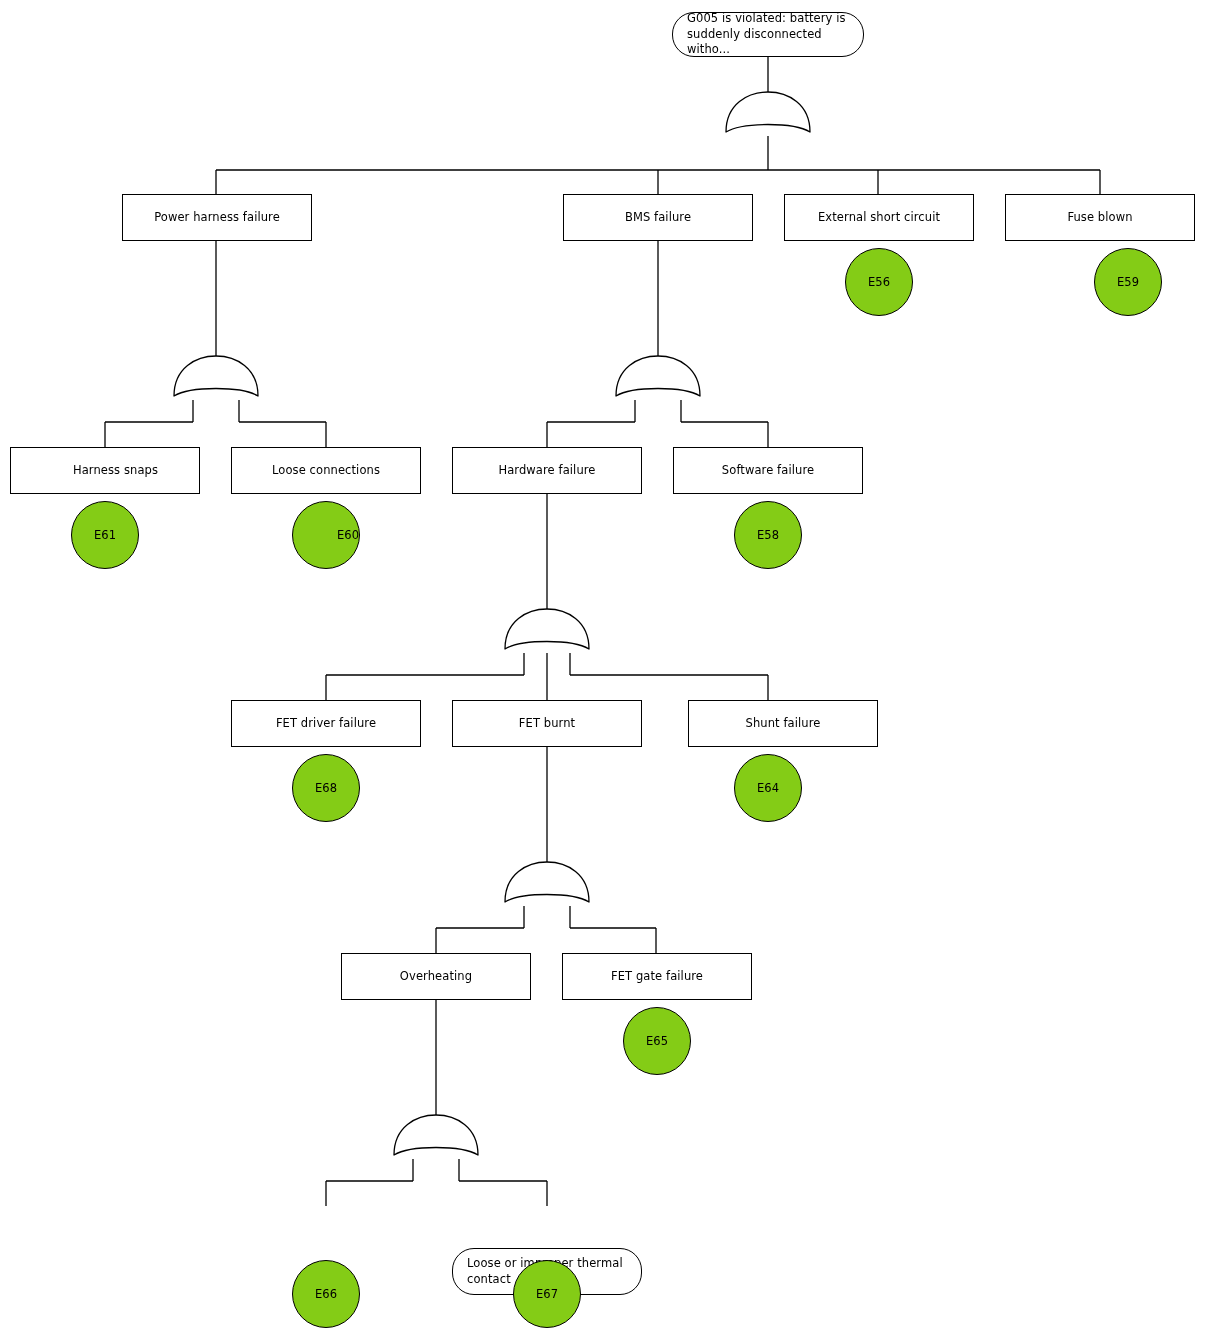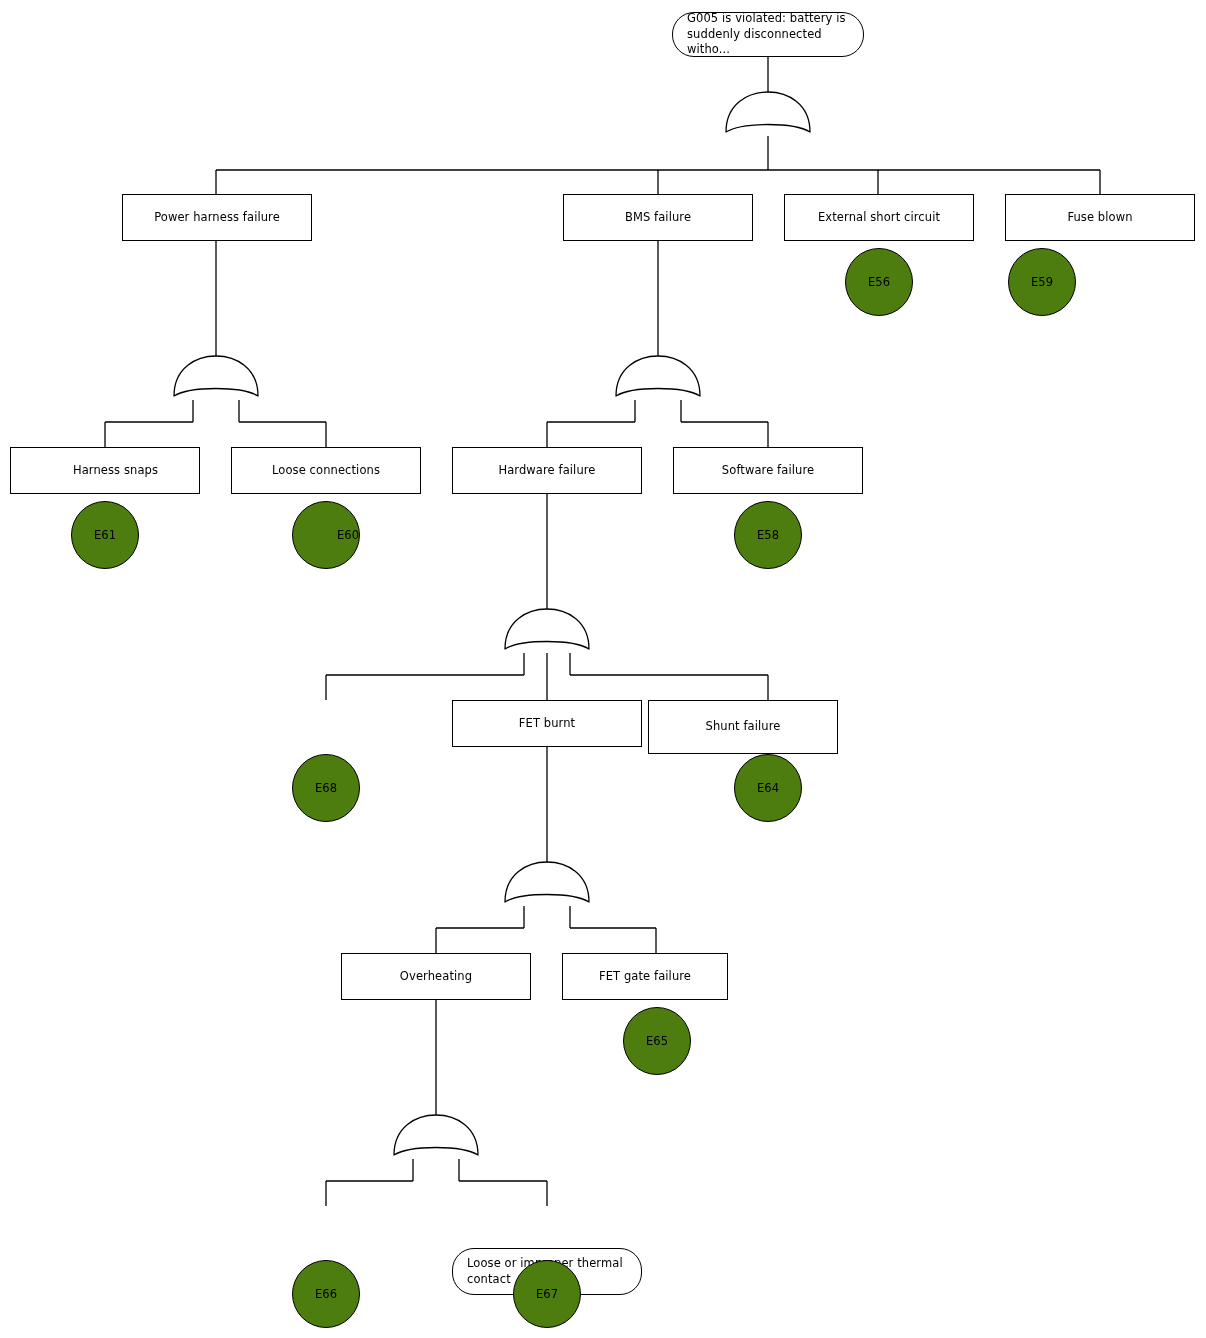--- a/index.html
+++ b/index.html
@@ -46,21 +46,21 @@
     padding: 0 14px;
     border-radius: 22px;
   }
   .node-box .label {
     display: block;
   }
   .event-circle {
     position: absolute;
     box-sizing: border-box;
     border: 1.3px solid #000000;
-    background: #4d7c0f;
+    background: #84cc16;
     border-radius: 50%;
     display: flex;
     align-items: center;
     justify-content: center;
     font-size: 11.5px;
     color: #000000;
     z-index: 3;
   }
   .gate {
     position: absolute;
@@ -197,47 +197,50 @@
   </div>
 
   <div class="node-box" style="left:452px; top:447px; width:190px; height:47px;">
     <span class="label">Hardware failure</span>
   </div>
 
   <div class="node-box" style="left:673px; top:447px; width:190px; height:47px;">
     <span class="label">Software failure</span>
   </div>
 
+  <div class="node-box" style="left:231px; top:700px; width:190px; height:47px;">
+    <span class="label">FET driver failure</span>
+  </div>
 
   <div class="node-box" style="left:452px; top:700px; width:190px; height:47px;">
     <span class="label">FET burnt</span>
   </div>
 
-  <div class="node-box" style="left:648px; top:700px; width:190px; height:54px;">
+  <div class="node-box" style="left:688px; top:700px; width:190px; height:47px;">
     <span class="label">Shunt failure</span>
   </div>
 
   <div class="node-box" style="left:341px; top:953px; width:190px; height:47px;">
     <span class="label">Overheating</span>
   </div>
 
-  <div class="node-box" style="left:562px; top:953px; width:166px; height:47px;">
+  <div class="node-box" style="left:562px; top:953px; width:190px; height:47px;">
     <span class="label">FET gate failure</span>
   </div>
 
 
   <div class="node-box wrap" style="left:452px; top:1206px; width:190px; height:47px;margin-top:42px;">
     <span class="label">Loose or improper thermal contact</span>
   </div>
 
   <div class="event-circle" style="left:845px; top:248px; width:68px; height:68px;">
     <span>E56</span>
   </div>
 
-  <div class="event-circle" style="left:1008px; top:248px; width:68px; height:68px;">
+  <div class="event-circle" style="left:1094px; top:248px; width:68px; height:68px;">
     <span>E59</span>
   </div>
 
   <div class="event-circle" style="left:71px; top:501px; width:68px; height:68px;">
     <span>E61</span>
   </div>
 
   <div class="event-circle" style="left:292px; top:501px; width:68px; height:68px;justify-content:flex-end;">
     <span>E60</span>
   </div>

